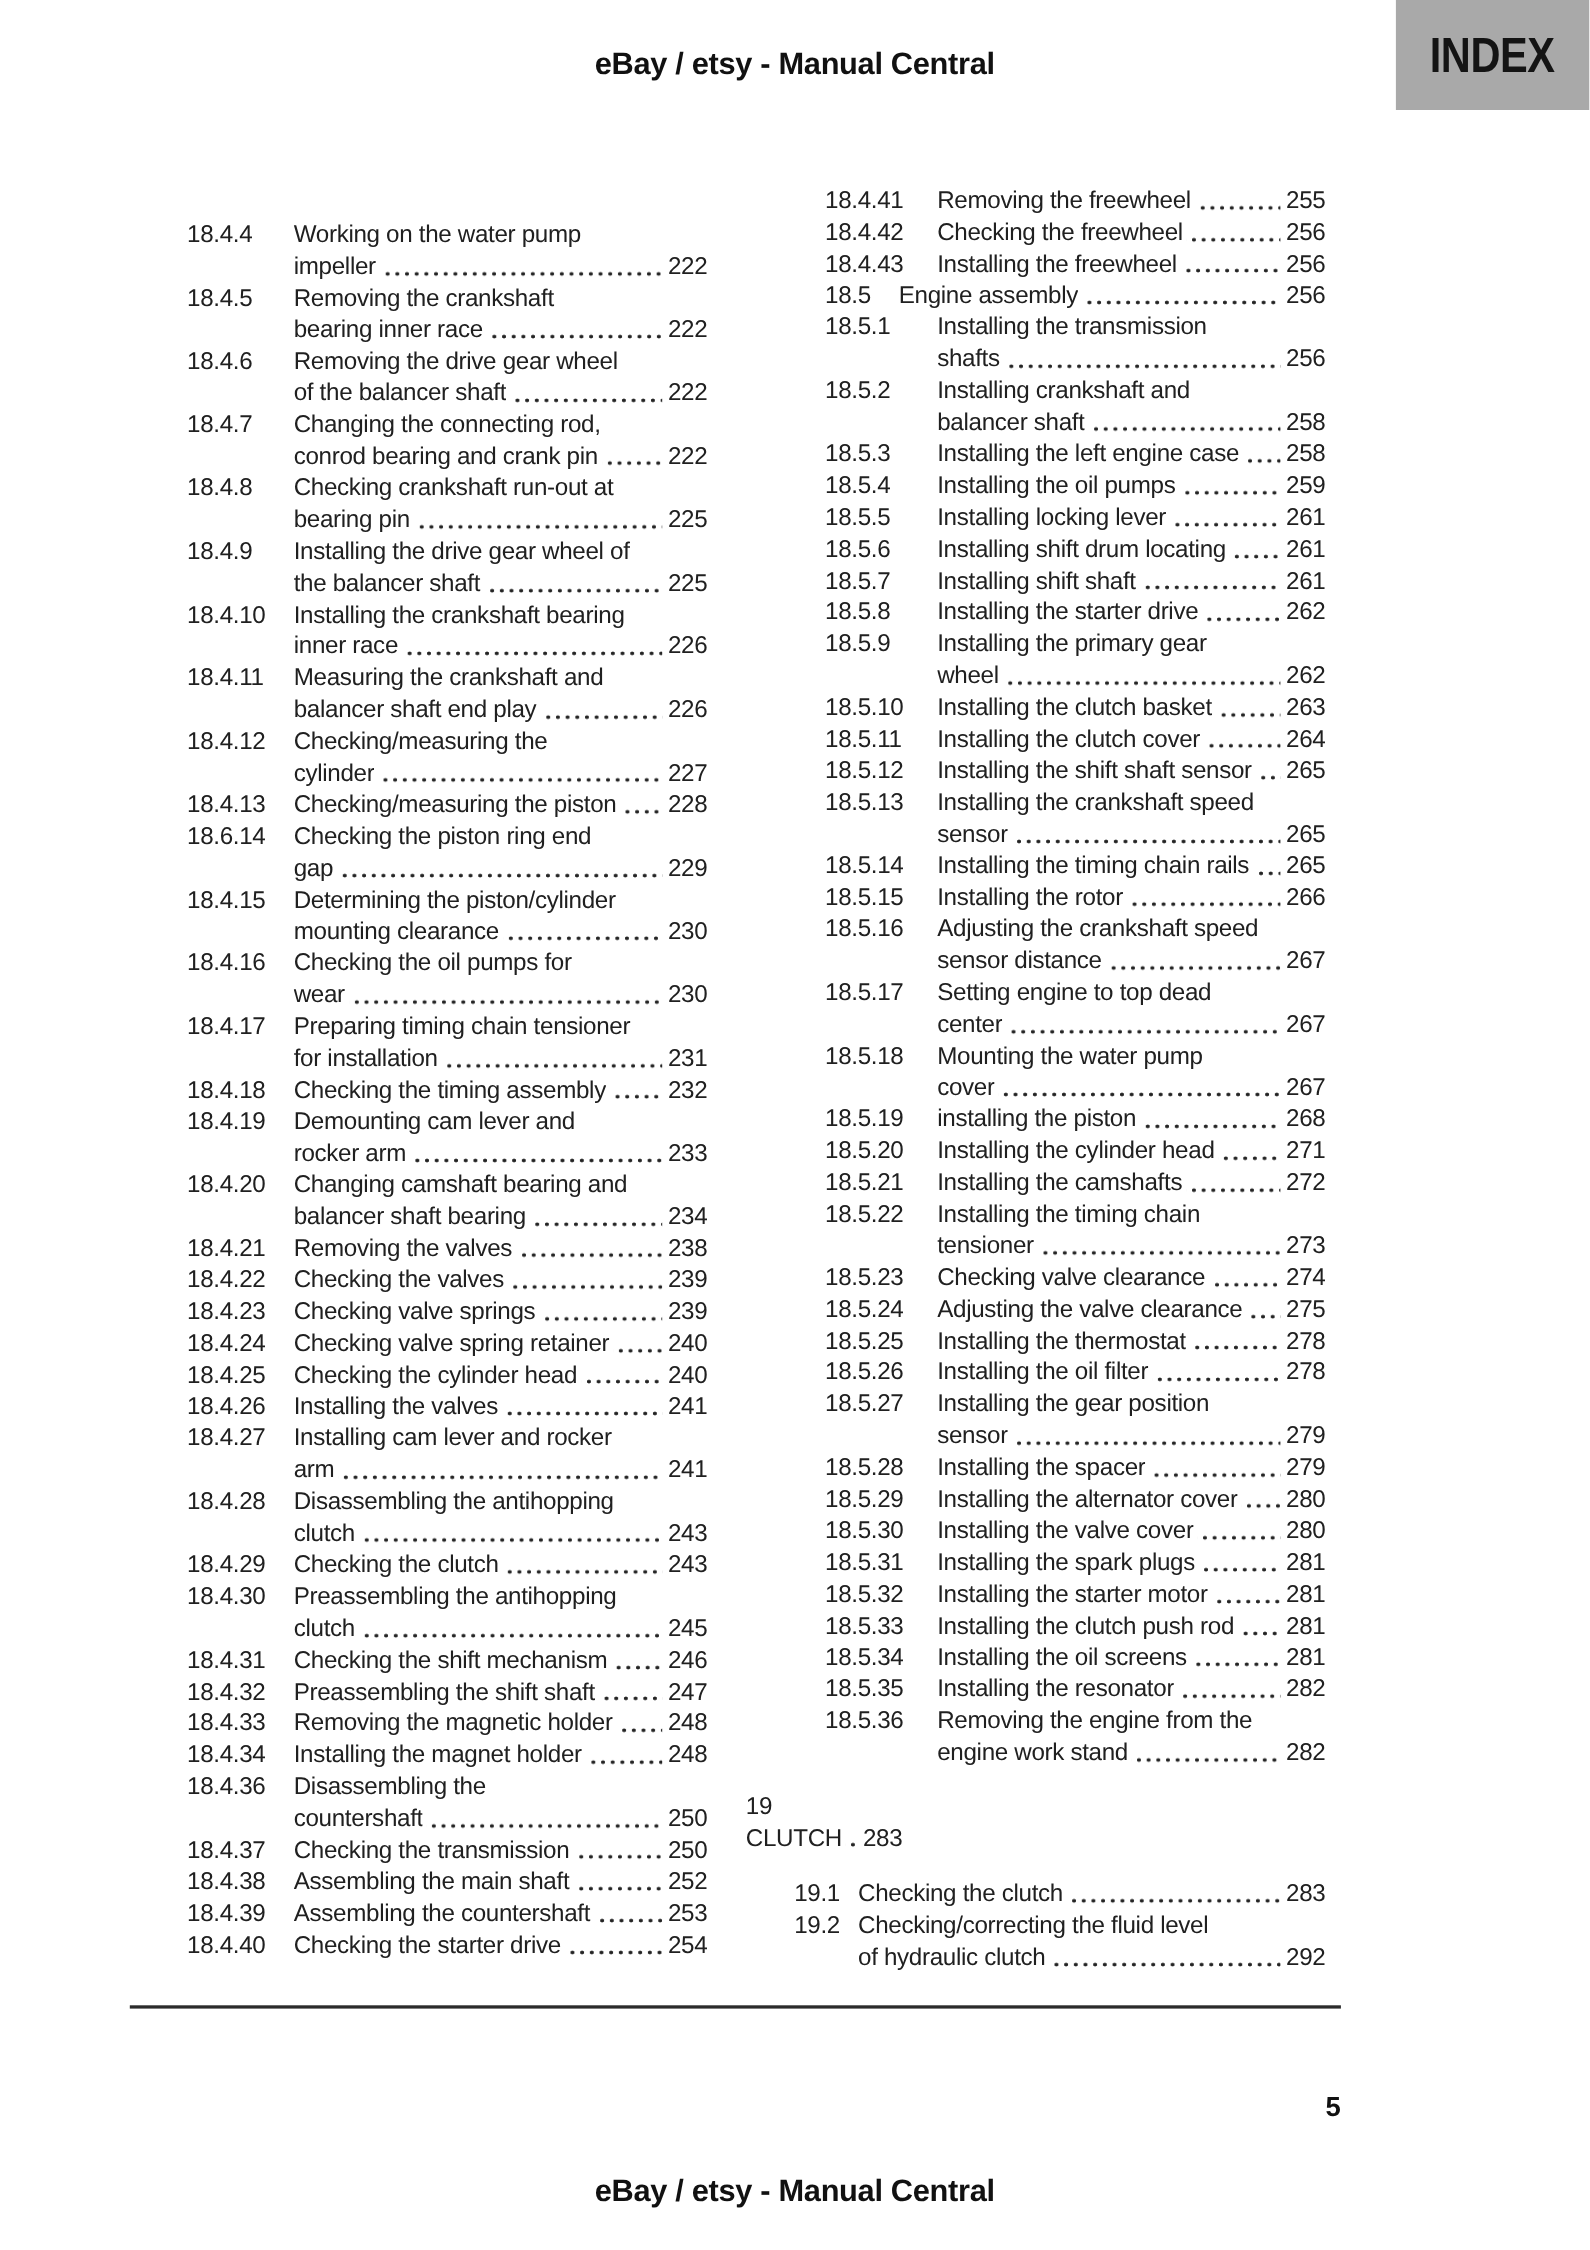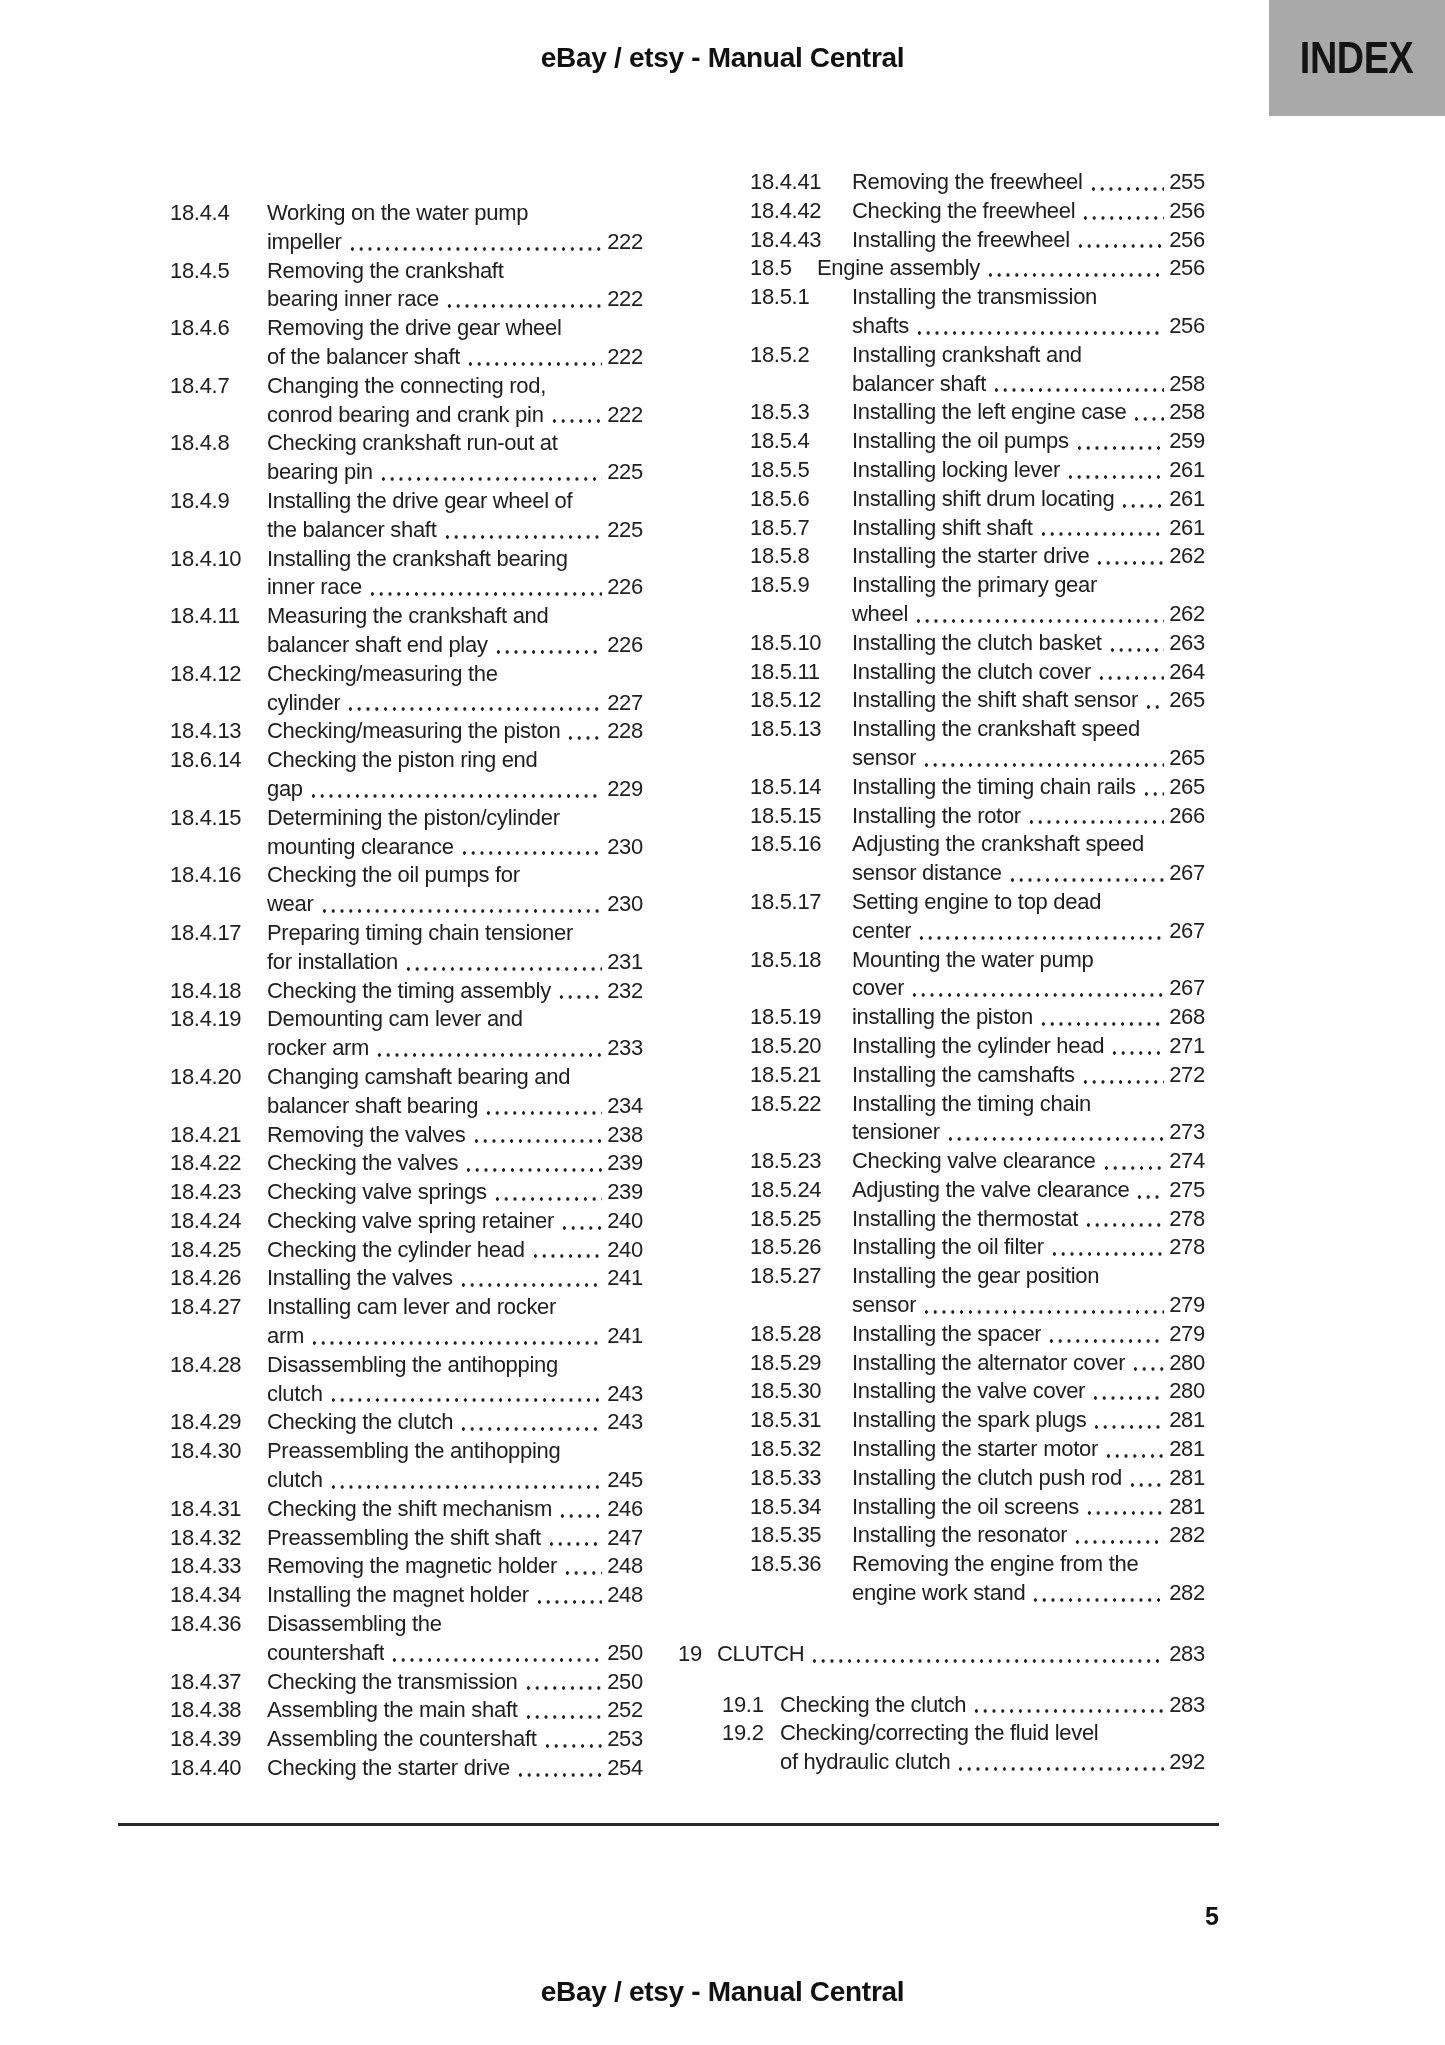--- a/index.html
+++ b/index.html
@@ -15,21 +15,21 @@
   .page { position:absolute; inset:0; }
 
   
   .header-brand {
     position:absolute; top:42px; left:0; width:100%;
     text-align:center;
     font-size:28px; font-weight:700; letter-spacing:-0.3px;
     color:#111;
   }
   .index-tab {
-    position:absolute; top:0; left:1269px; width:176px; height:116px;
+    position:absolute; top:0; left:1269px; width:176px; height:100px;
     display:flex; align-items:center; justify-content:center;
     background:#a9a9a9;
   }
   .index-tab .label {
     font-size:45px; font-weight:700; color:#141414;
     transform:scaleX(0.84); letter-spacing:-0.5px;
   }
 
   
   .toc-col { position:absolute; top:168px; }
@@ -54,21 +54,21 @@
   .page-num { flex:0 0 auto; }
 
   .col-left  .entry .num { width:97px; }
   .col-right .entry.sub .num { width:102px; }
   .col-right .entry.sec .num { width:67px; }
   .col-right .entry.chapter .num { width:39px; }
   .col-right .entry.subsec .num { width:58px; }
   .col-right .entry.sub,
   .col-right .entry.sec { margin-left:72px; }
   .col-right .entry.subsec { margin-left:44px; }
-  .col-right .entry.chapter { margin:32px 0 22px 0; }
+  .col-right .entry.chapter { margin:20px 0 22px 0;flex-direction:column; }
 
   
   .footer-rule {
     position:absolute; left:118px; top:1823px; width:1101px; height:3px;
     background:#2b2b2b;
   }
   .footer-page {
     position:absolute; top:1902px; left:118px; width:1101px;
     text-align:right; font-size:25px; font-weight:700; color:#111;
   }

